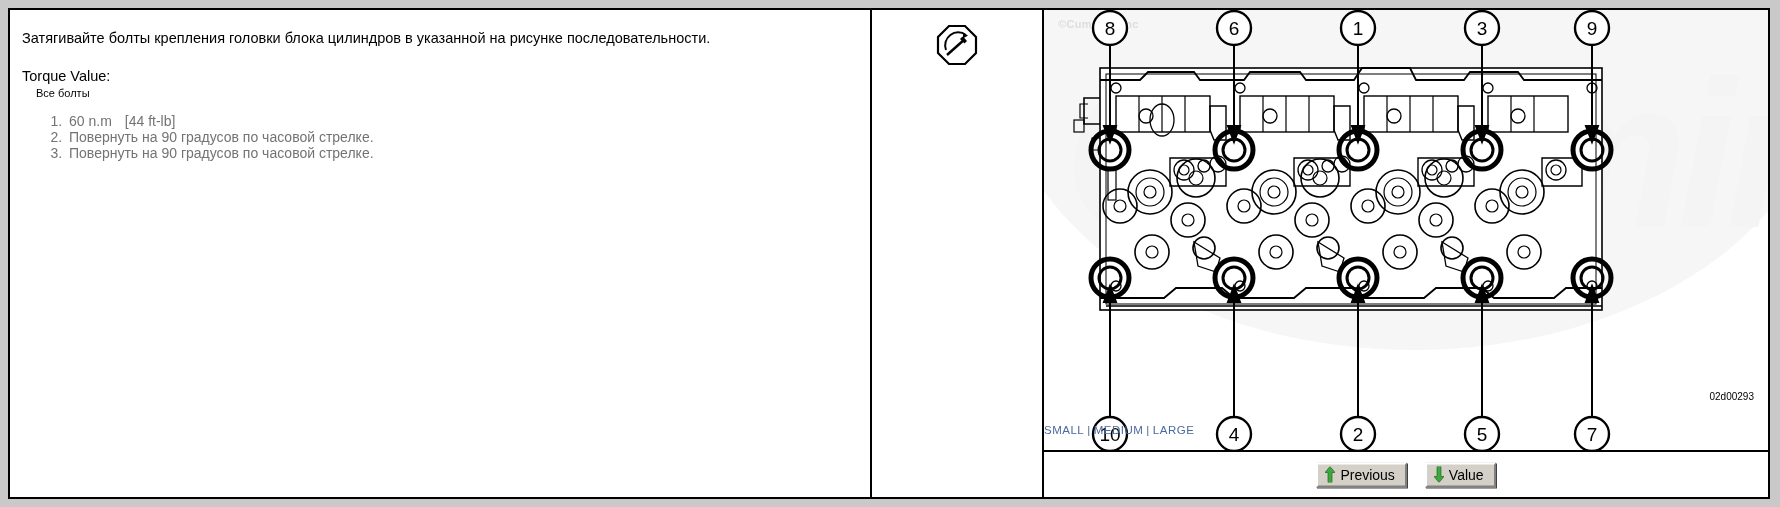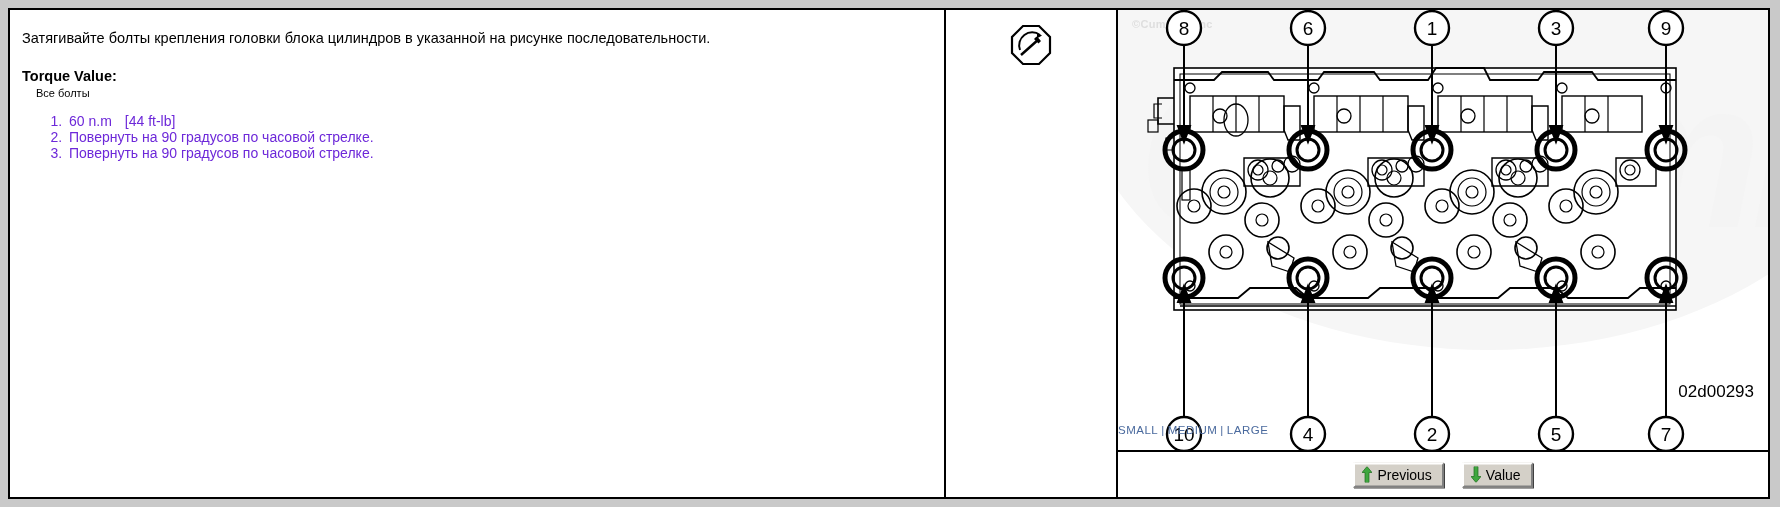--- a/index.html
+++ b/index.html
@@ -21,21 +21,21 @@
     top: 8px;
     width: 1762px;
     height: 491px;
     background: #ffffff;
     border: 2px solid #000000;
     box-sizing: border-box;
     display: flex;
   }
 
   .col-text {
-    width: 936px;
+    width: 862px;
     box-sizing: border-box;
     border-right: 2px solid #000;
     position: relative;
     background: #fff;
   }
   .col-icon {
     width: 172px;
     box-sizing: border-box;
     border-right: 2px solid #000;
     position: relative;
@@ -58,38 +58,38 @@
     right: 10px;
     font-size: 14.5px;
     color: #000;
     line-height: 1.2;
   }
   .torque-label {
     position: absolute;
     left: 12px;
     top: 58px;
     font-size: 14.5px;
-    font-weight: bold;
+    font-weight: normal;
     color: #000;
   }
   .torque-sub {
     position: absolute;
     left: 26px;
     top: 77px;
     font-size: 11px;
     color: #000;
   }
   .steps {
     position: absolute;
     left: 30px;
     top: 103px;
     margin: 0;
     padding-left: 26px;
     font-size: 14px;
-    color: #6d28d9;
+    color: #737373;
     line-height: 1.16;
   }
   .steps li { padding-left: 3px; }
   .step-gap { display: inline-block; width: 13px; }
 
   
   .wrench-wrap {
     position: absolute;
     left: 50%;
     top: 14px;
@@ -145,21 +145,21 @@
     border-radius: 50%;
     background: #f6f6f6;
   }
 
   .figure-svg { position: absolute; left: 0; top: 0; }
 
   .image-id {
     position: absolute;
     right: 14px;
     bottom: 48px;
-    font-size: 17px;
+    font-size: 10px;
     color: #000;
   }
   .size-links {
     position: absolute;
     left: 0;
     right: 0;
     bottom: 14px;
     text-align: left;
     font-size: 11.5px;
     color: #4a6a9e;

